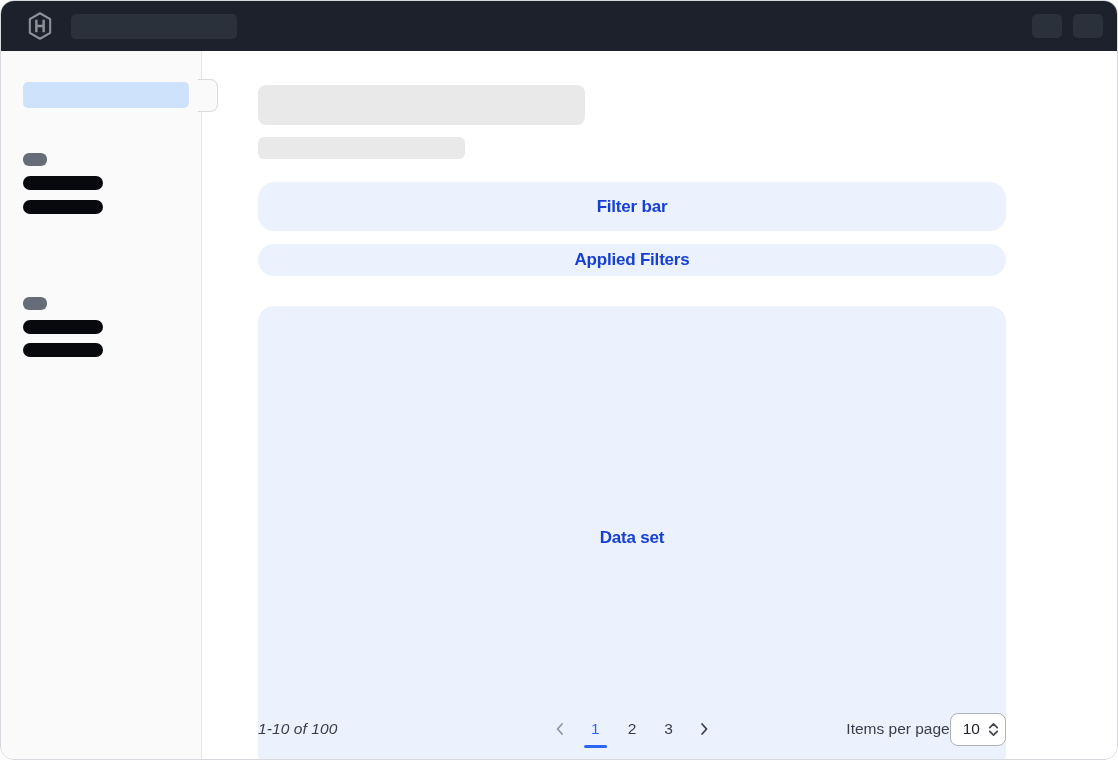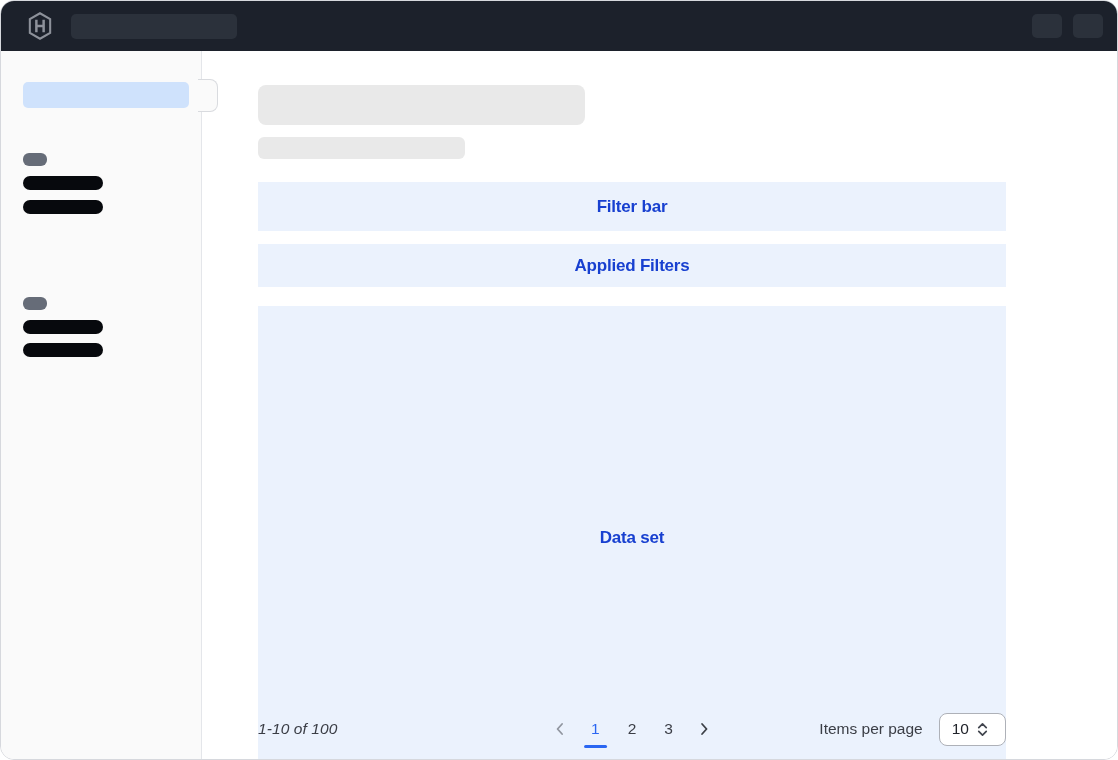--- a/index.html
+++ b/index.html
@@ -48,28 +48,28 @@
   }
 
   
   .main { position: absolute; left: 201px; top: 50px; right: 0; bottom: 0; background: #ffffff; }
   .skeleton { position: absolute; background: #e9e9e9; }
   .title-skel    { left: 56px; top: 34px; width: 327px; height: 40px; border-radius: 8px; }
   .subtitle-skel { left: 56px; top: 86px; width: 207px; height: 22px; border-radius: 6px; }
 
   .panel {
     position: absolute; left: 56px; width: 748px;
-    background: #ebf2fd; border-radius: 0;
+    background: #ebf2fd; border-radius: 16px;
     display: flex; align-items: center; justify-content: center;
   }
   .panel-label {
     color: #1840d0; font-weight: bold; font-size: 17px; letter-spacing: -0.2px;
   }
   .panel-filter  { top: 131px; height: 49px; }
-  .panel-applied { top: 193px; height: 43px; justify-content: center; }
+  .panel-applied { top: 193px; height: 32px; justify-content: center; }
   .panel-dataset { top: 255px; height: 464px; }
 
   
   .pagination-row {
     position: absolute; left: 56px; top: 660px; width: 748px; height: 36px;
     display: flex; align-items: center; font-size: 15.5px; color: #3b3e46;
   }
   .range-text { letter-spacing: 0.1px; font-style: italic; }
   .pager {
     position: absolute; left: 50%; transform: translateX(-50%);
@@ -78,25 +78,25 @@
   .pager-btn { display: flex; align-items: center; justify-content: center; padding: 2px; cursor: pointer; background: none; border: none; }
   .page {
     position: relative; padding: 0 7px; cursor: pointer; color: #3b3e46;
     font-size: 15.5px;
   }
   .page.active { color: #2a66f2; }
   .page.active::after {
     content: ""; position: absolute; left: 0; right: 0; bottom: -10px;
     height: 3px; border-radius: 2px; background: #2a66f2;
   }
-  .per-page { margin-left: auto; display: flex; align-items: center; gap: 16px; }
+  .per-page { margin-left: auto; display: flex; align-items: center; }
   .per-page-label { color: #3b3e46; }
   .per-page-select {
     display: flex; align-items: center; gap: 7px;
-    height: 33px; padding: 0 16px 0 12px;
+    height: 33px; padding: 0 5px 0 12px;
     border: 1.5px solid #aeb1b8; border-radius: 8px; background: #ffffff;
     color: #21242b; font-size: 15.5px; cursor: pointer;
   }
 </style>
 </head>
 <body>
 
 <div class="window">
 
   <header class="topbar">

